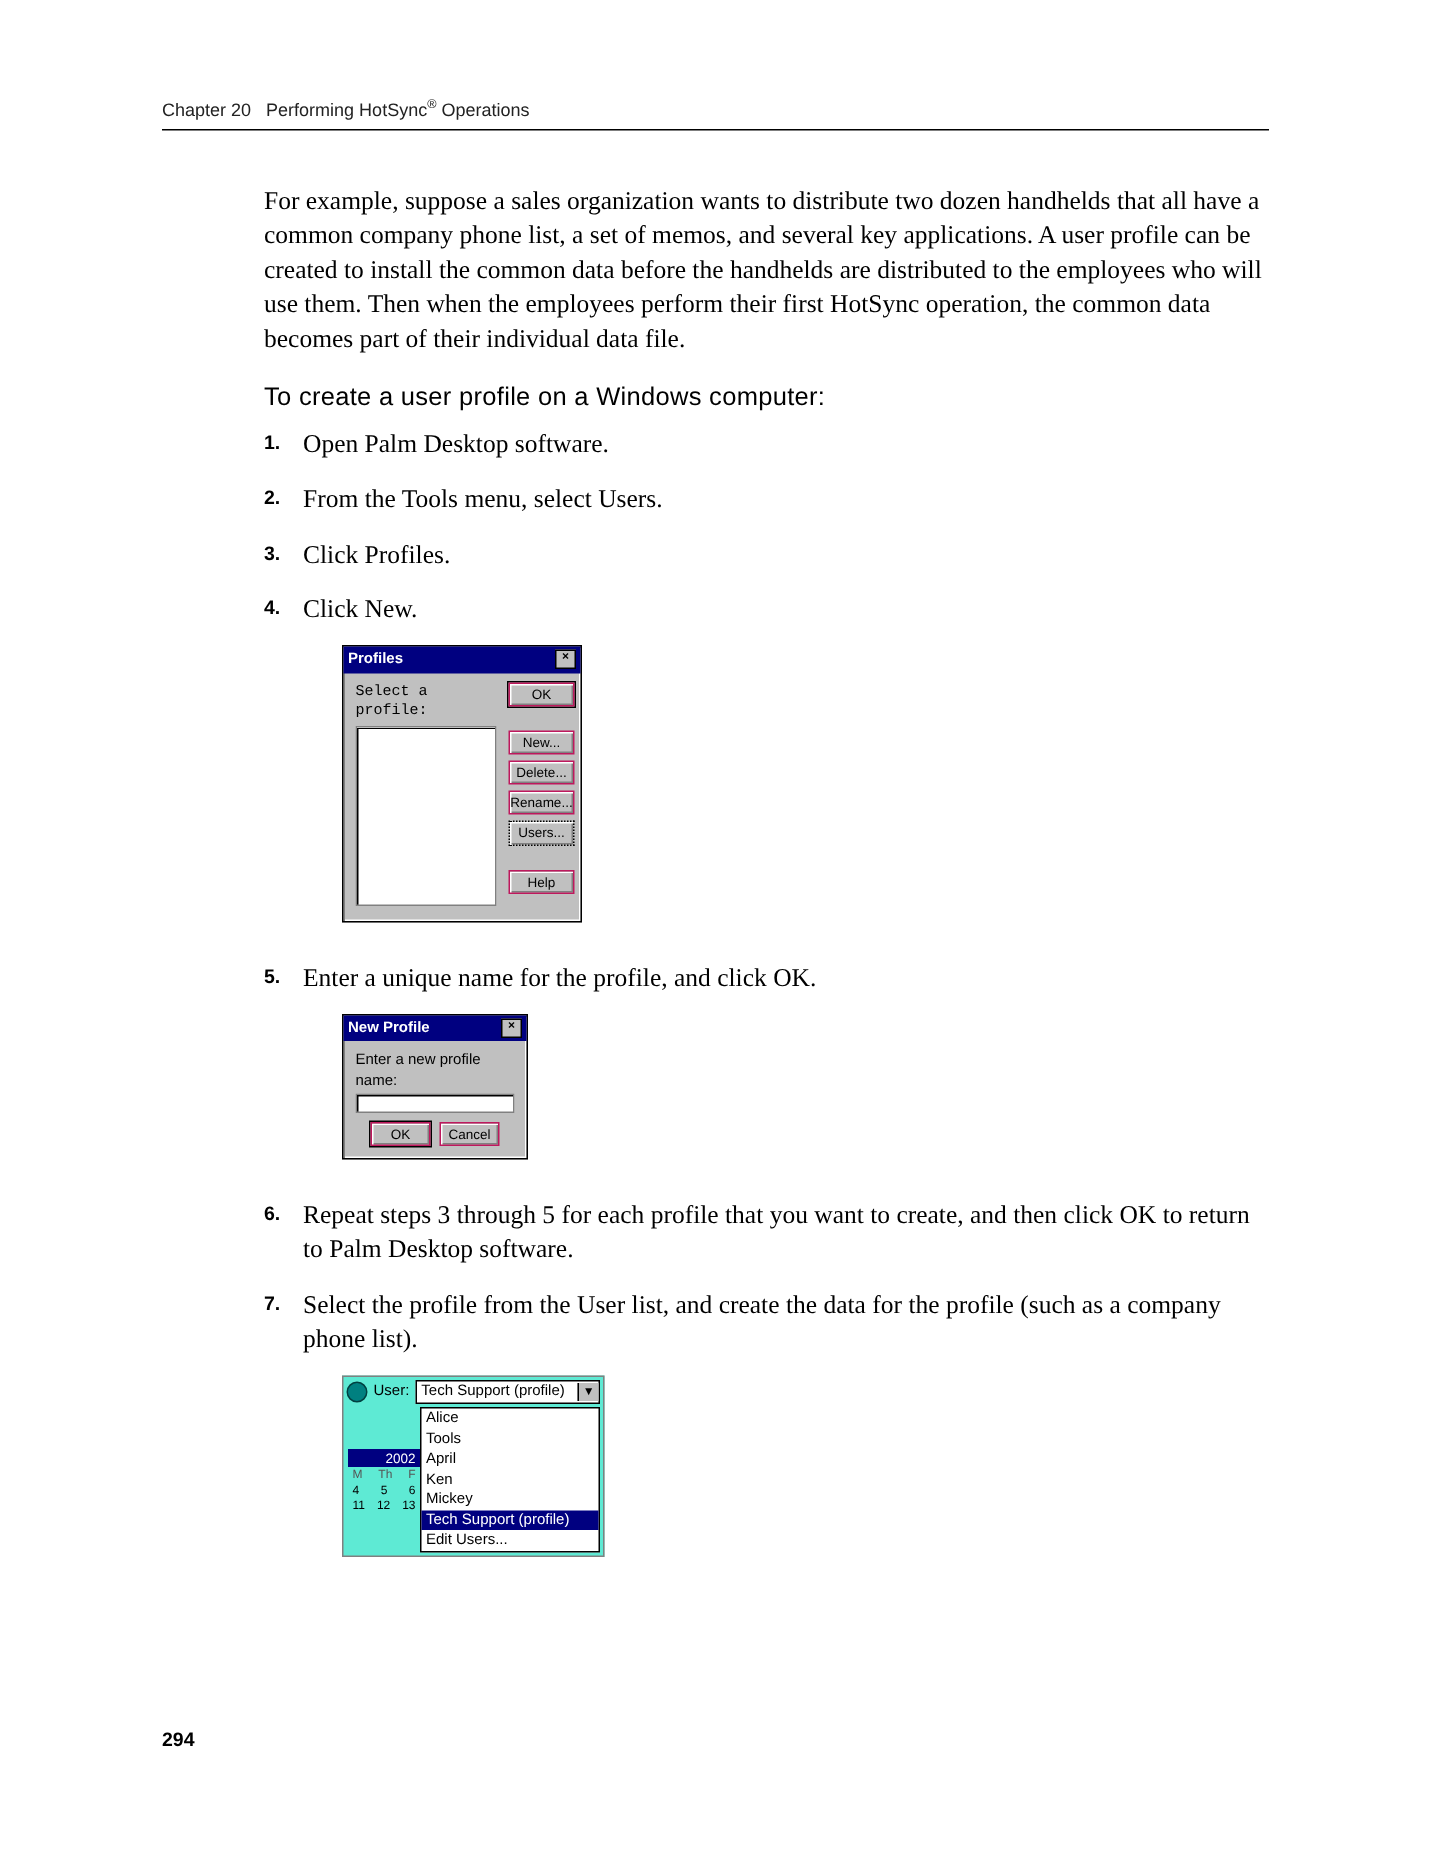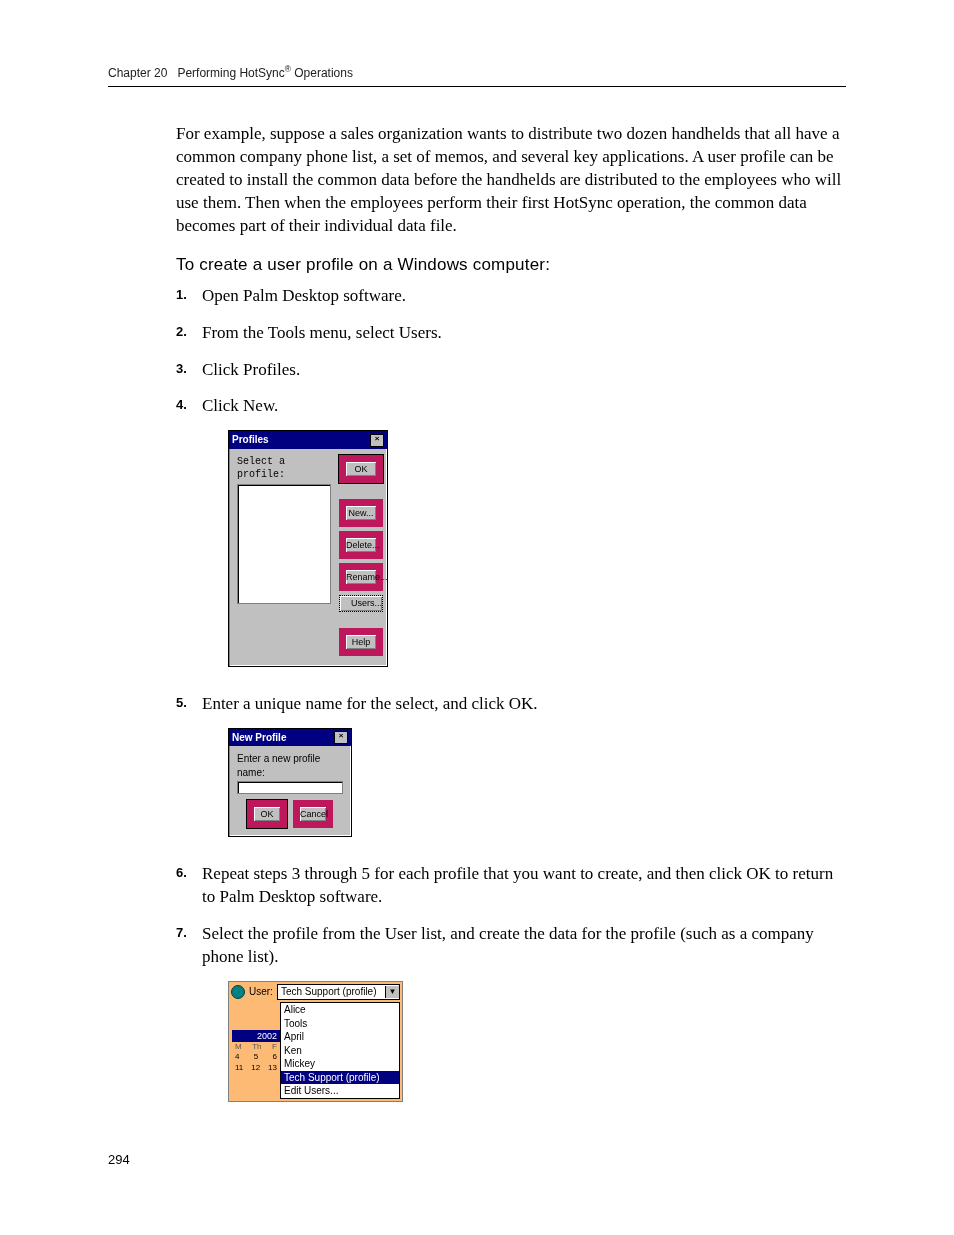--- a/index.html
+++ b/index.html
@@ -75,21 +75,20 @@
     box-shadow: 1px 1px 0 #808080 inset, -1px -1px 0 #fff inset;
     box-sizing: border-box;
   }
   .dlg .titlebar {
     background: #000080;
     color: #fff;
     font-weight: bold;
     padding: 2px 3px;
     display: flex;
     justify-content: space-between;
-    align-items: center;
     font-size: 10px;
   }
   .dlg .titlebar .closebox {
     width: 12px; height: 11px;
     background: #c0c0c0;
     border: 1px solid #000;
     font-size: 8px;
     line-height: 8px;
     text-align: center;
     color: #000;
@@ -103,30 +102,30 @@
     width: 92px; height: 118px;
     background: #fff;
     border: 1px solid #808080;
     box-shadow: 1px 1px 0 #000 inset;
     margin-top: 2px;
   }
   .profiles-dlg .btncol { display: flex; flex-direction: column; gap: 4px; width: 44px; }
   .profiles-dlg .btncol .spacer { height: 8px; }
   .winbtn {
     background: #c0c0c0;
-    border: 7px solid #be185d;
+    border: 1px solid #be185d;
     box-shadow: 1px 1px 0 #fff inset, -1px -1px 0 #808080 inset;
     font-size: 9px;
     padding: 1px 0;
     text-align: center;
     width: 44px;
     box-sizing: border-box;
   }
   .winbtn.default { box-shadow: 0 0 0 1px #000, 1px 1px 0 #fff inset, -1px -1px 0 #808080 inset; }
-  .winbtn.sel { border: 1px dotted #000; text-align: right; }
+  .winbtn.sel { border: 1px dotted #000; }
 
   
   .newprof-dlg { width: 124px; }
   .newprof-dlg .client { padding: 6px 8px 8px 8px; }
   .newprof-dlg .field {
     width: 100%; height: 13px;
     background: #fff;
     border: 1px solid #808080;
     box-shadow: 1px 1px 0 #000 inset;
     margin: 2px 0 6px 0;
@@ -134,21 +133,21 @@
   }
   .newprof-dlg .btnrow { display: flex; gap: 6px; justify-content: center; }
   .newprof-dlg .btnrow .winbtn { width: 40px; }
 
   
   .userdrop {
     font-family: "MS Sans Serif", Tahoma, Arial, sans-serif;
     font-size: 10px;
     width: 175px;
     border: 1px solid #808080;
-    background: #fdba74;
+    background: #5eead4;
     box-sizing: border-box;
   }
   .userdrop .toprow { display: flex; align-items: center; padding: 2px; gap: 4px; }
   .userdrop .toprow .logo { width: 12px; height: 12px; border-radius: 50%; background: #008080; border:1px solid #004040; }
   .userdrop .toprow .combo {
     flex: 1;
     display: flex;
     background: #fff;
     border: 1px solid #000;
     height: 14px;
@@ -173,21 +172,21 @@
     flex:1; background:#fff; border:1px solid #000; margin:0 2px 2px 0;
   }
   .userdrop .droplist div { padding: 0 3px; }
   .userdrop .droplist .hl { background:#000080; color:#fff; }
 
   .page-number {
     position: absolute;
     bottom: 58px;
     left: 108px;
     font-family: Arial, Helvetica, sans-serif;
-    font-weight: normal;
+    font-weight: bold;
     font-size: 13px;
   }
   sup { font-size: 0.7em; }
 </style>
 </head>
 <body>
 
 <div class="page">
 
   <div class="running-head">
@@ -240,21 +239,21 @@
                 <div class="spacer"></div>
                 <div class="winbtn">Help</div>
               </div>
             </div>
           </div>
         </div>
       </li>
 
       <li>
         <span class="num">5.</span>
-        <span>Enter a unique name for the select, and click OK.</span>
+        <span>Enter a unique name for the profile, and click OK.</span>
 
         <div class="figure">
           <div class="dlg newprof-dlg">
             <div class="titlebar">
               <span>New Profile</span>
               <span class="closebox">×</span>
             </div>
             <div class="client">
               <div>Enter a new profile name:</div>
               <div class="field"></div>

